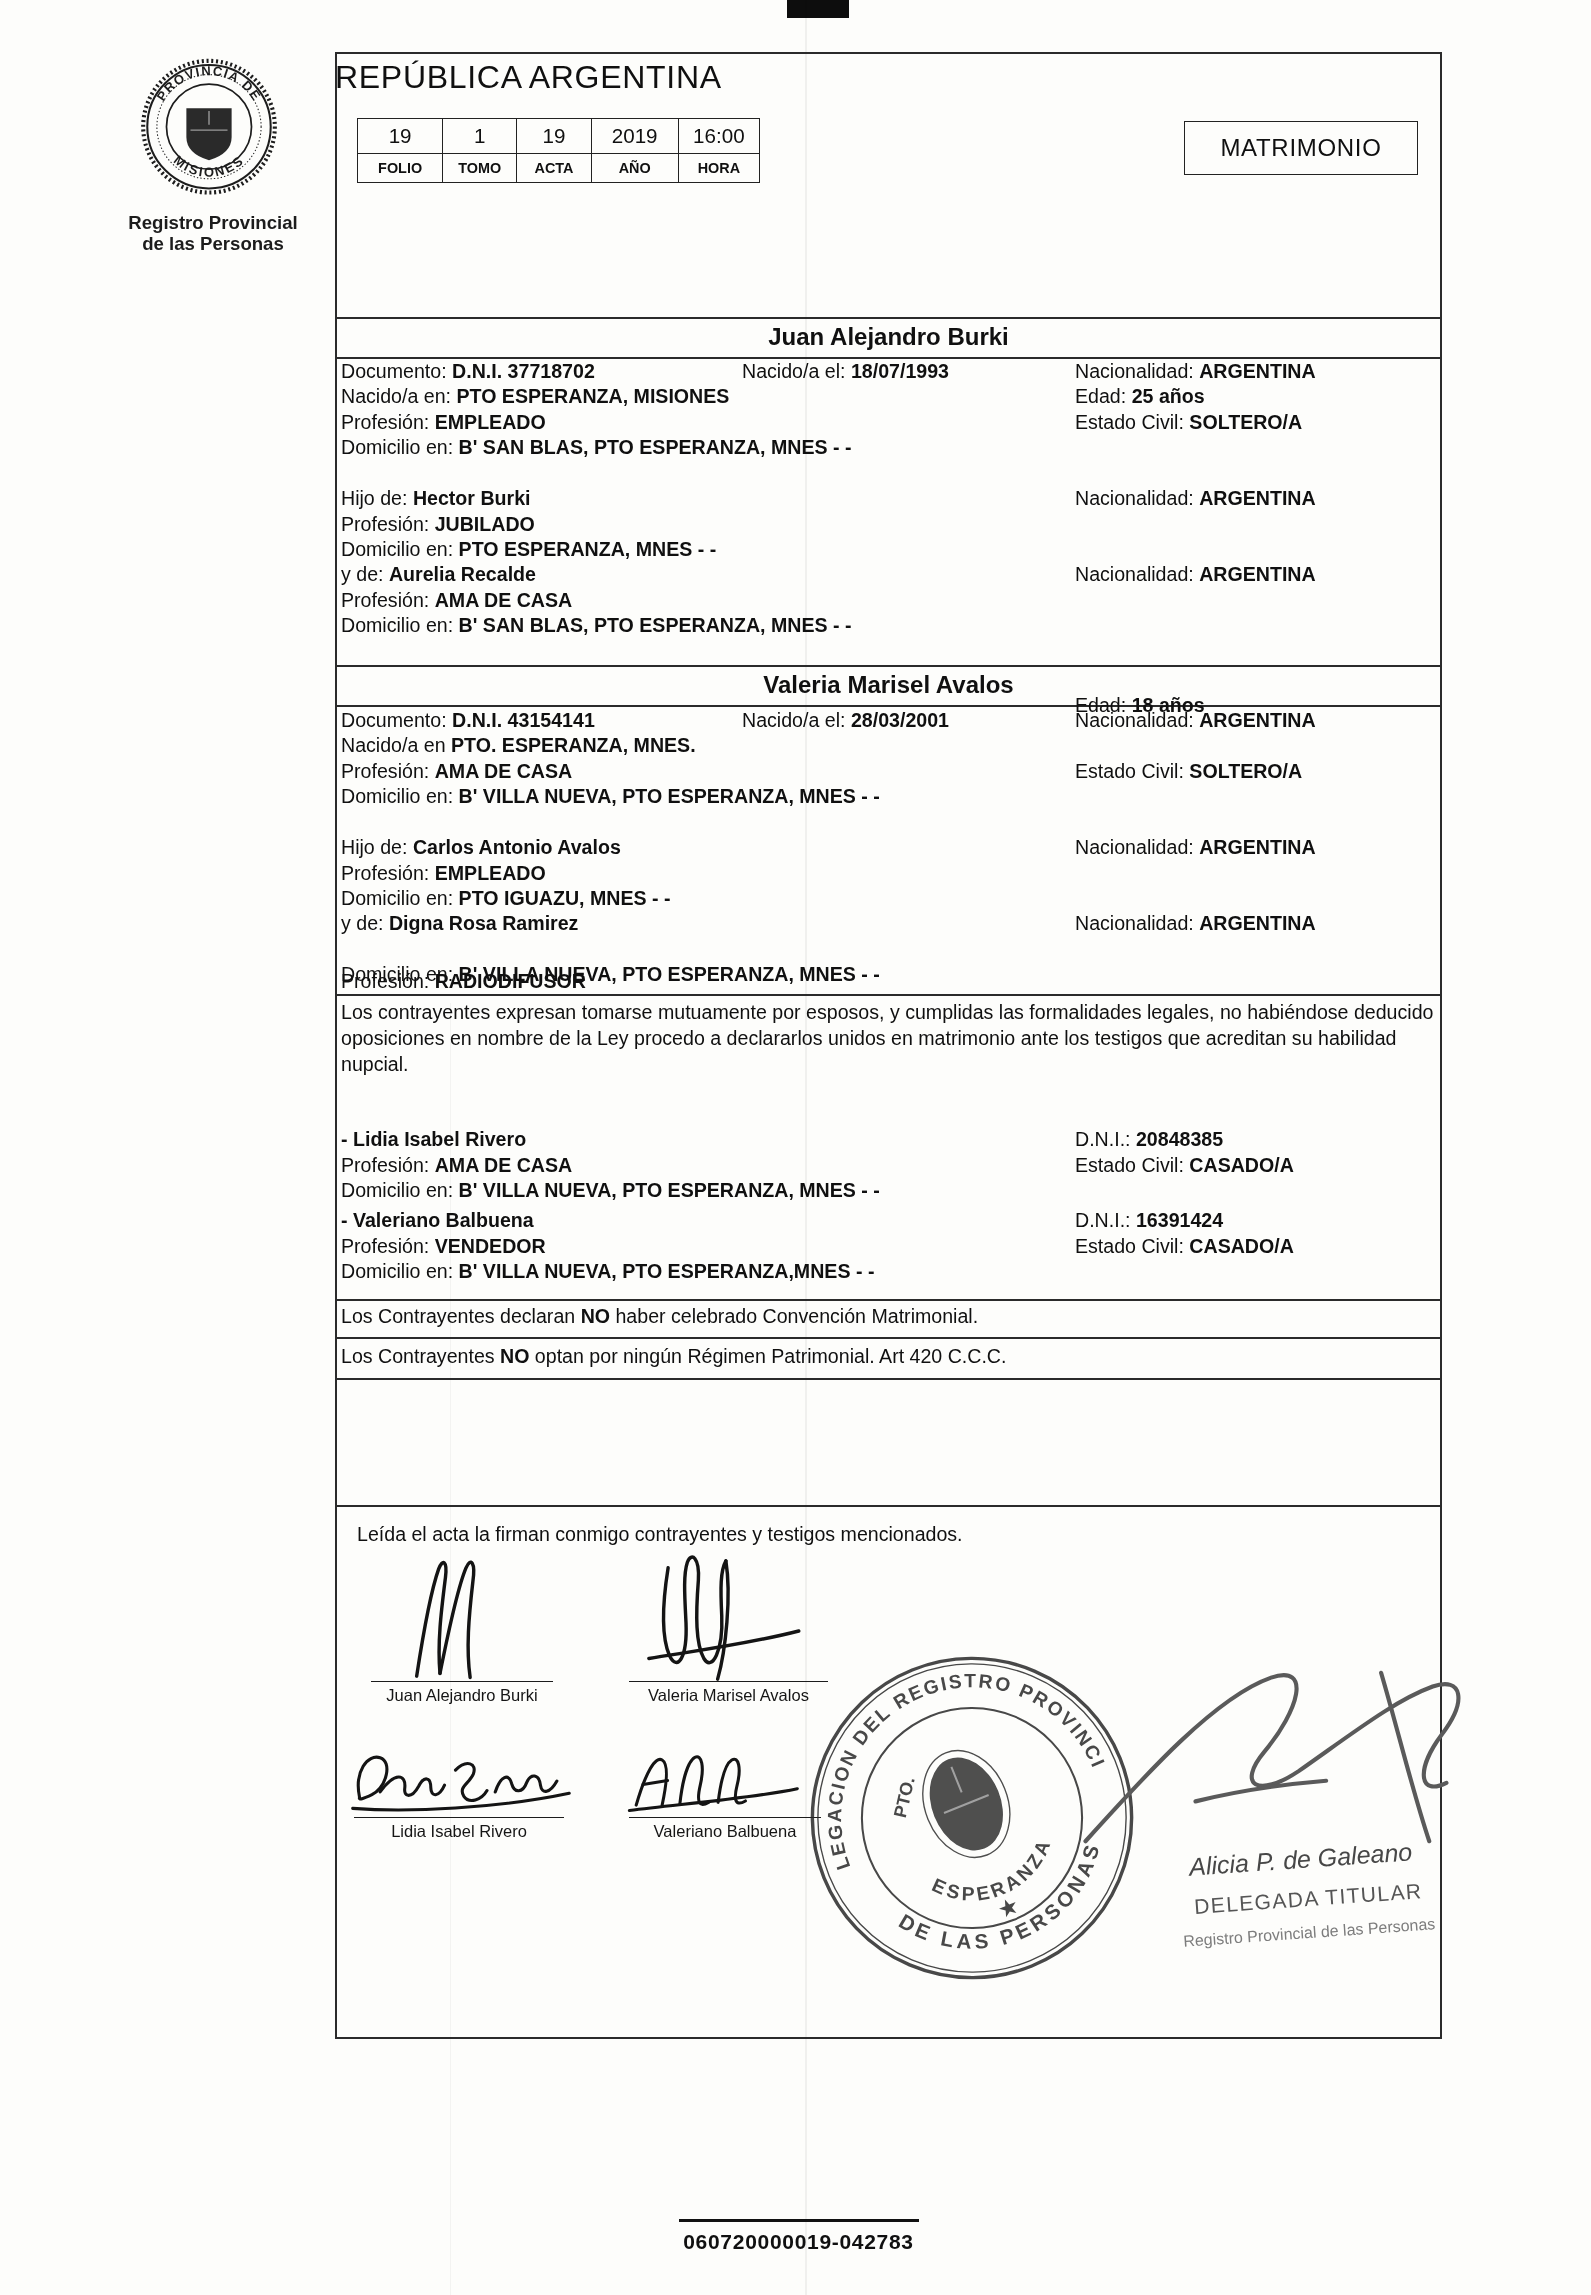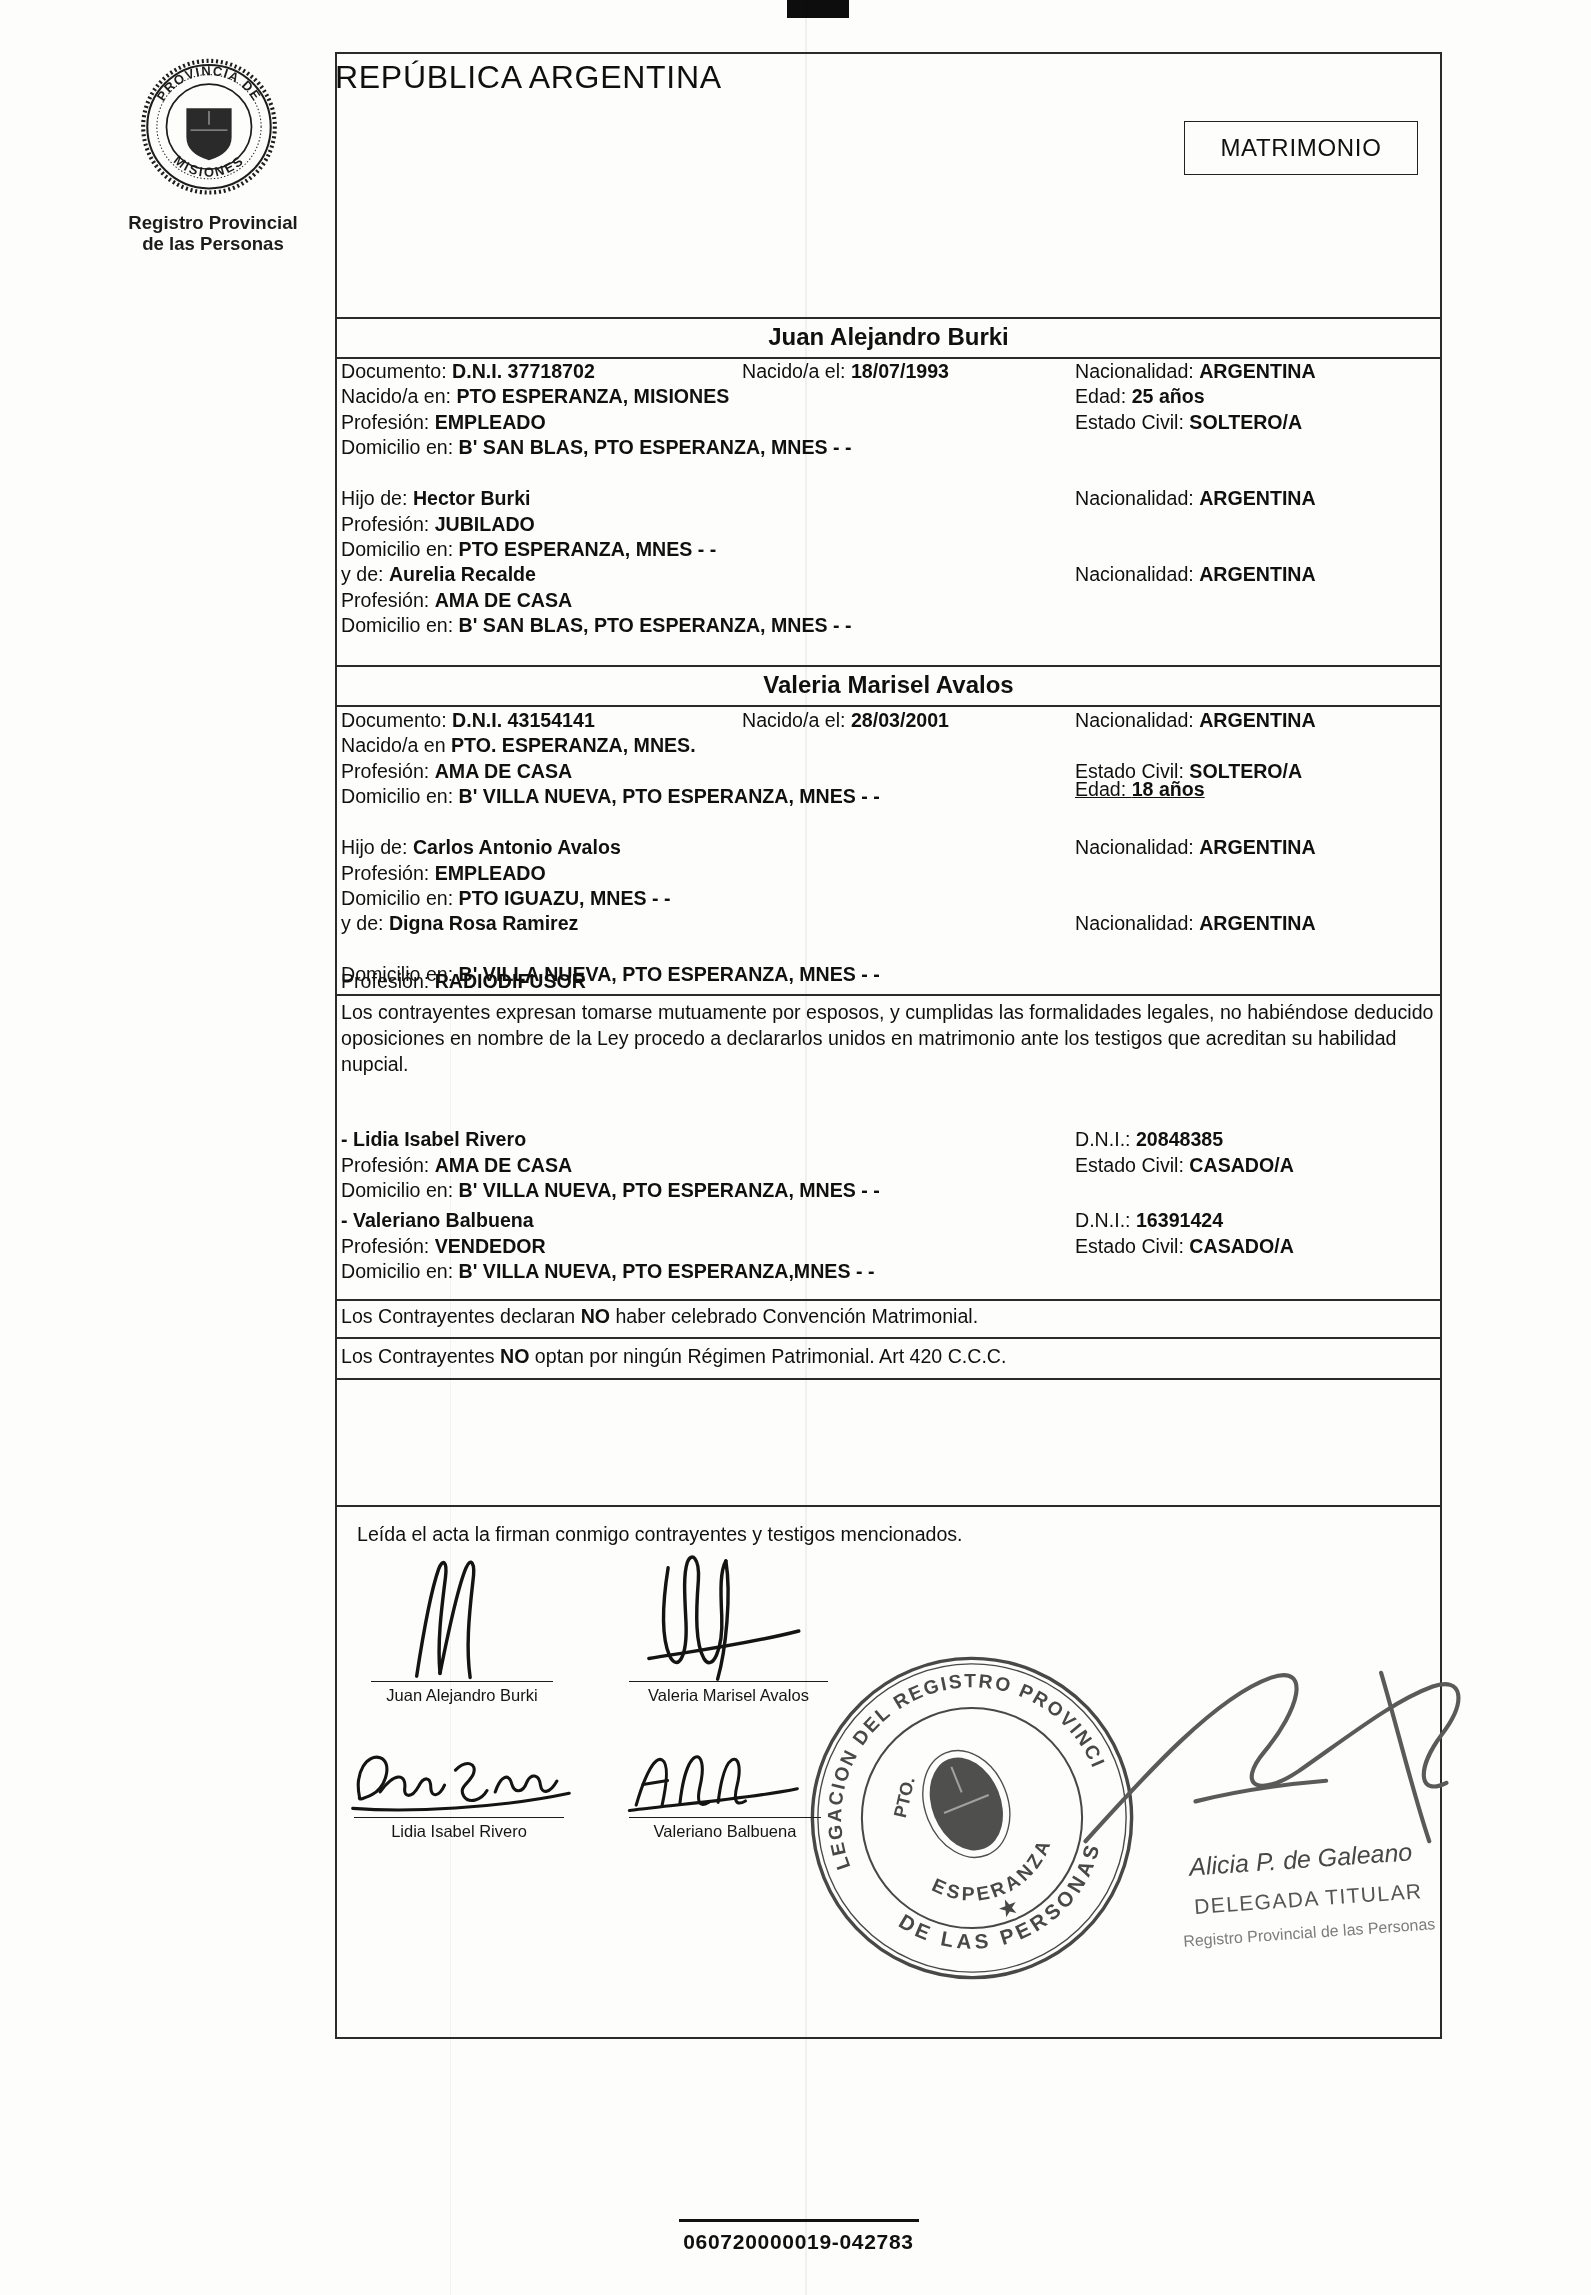--- a/index.html
+++ b/index.html
@@ -84,20 +84,38 @@
   <div class="hline" style="left:335px;top:665px;width:1107px;"></div>
   <div class="hline" style="left:335px;top:705px;width:1107px;"></div>
   <div class="hline" style="left:335px;top:994px;width:1107px;"></div>
   <div class="hline" style="left:335px;top:1299px;width:1107px;"></div>
   <div class="hline" style="left:335px;top:1337px;width:1107px;"></div>
   <div class="hline" style="left:335px;top:1378px;width:1107px;"></div>
   <div class="hline" style="left:335px;top:1505px;width:1107px;"></div>
 
   <div class="doc-title">REPÚBLICA ARGENTINA</div>
 
+  <table class="reg-table">
+    <tbody>
+        <tr class="vals">
+      <td style="width:76px">19</td>
+      <td style="width:65px">1</td>
+      <td style="width:65px">19</td>
+      <td style="width:78px">2019</td>
+      <td style="width:72px">16:00</td>
+    </tr>
+    <tr class="labs">
+      <td>FOLIO</td>
+      <td>TOMO</td>
+      <td>ACTA</td>
+      <td>AÑO</td>
+      <td>HORA</td>
+    </tr>
+  </tbody>
+    </table>
 
   <div class="mat-box">MATRIMONIO</div>
 
 
   <div class="sec-name" style="top:317px;">Juan Alejandro Burki</div>
   <span class="cell" style="left:341px;top:360px;">Documento: <b>D.N.I. 37718702</b></span>
   <span class="cell" style="left:742px;top:360px;">Nacido/a el: <b>18/07/1993</b></span>
   <span class="cell" style="left:1075px;top:360px;">Nacionalidad: <b>ARGENTINA</b></span>
   <span class="cell" style="left:341px;top:385px;">Nacido/a en: <b>PTO ESPERANZA, MISIONES</b></span>
   <span class="cell" style="left:1075px;top:385px;">Edad: <b>25 años</b></span>
@@ -111,21 +129,21 @@
   <span class="cell" style="left:341px;top:563px;">y de: <b>Aurelia Recalde</b></span>
   <span class="cell" style="left:1075px;top:563px;">Nacionalidad: <b>ARGENTINA</b></span>
   <span class="cell" style="left:341px;top:589px;">Profesión: <b>AMA DE CASA</b></span>
   <span class="cell" style="left:341px;top:614px;">Domicilio en: <b>B' SAN BLAS, PTO ESPERANZA, MNES - -</b></span>
 
   <div class="sec-name" style="top:665px;">Valeria Marisel Avalos</div>
   <span class="cell" style="left:341px;top:709px;">Documento: <b>D.N.I. 43154141</b></span>
   <span class="cell" style="left:742px;top:709px;">Nacido/a el: <b>28/03/2001</b></span>
   <span class="cell" style="left:1075px;top:709px;">Nacionalidad: <b>ARGENTINA</b></span>
   <span class="cell" style="left:341px;top:734px;">Nacido/a en <b>PTO. ESPERANZA, MNES.</b></span>
-  <span class="cell" style="left:1075px;top:778px;text-decoration:underline;">Edad: <b>18 años</b></span>
+  <span class="cell" style="left:1075px;top:694px;">Edad: <b>18 años</b></span>
   <span class="cell" style="left:341px;top:760px;">Profesión: <b>AMA DE CASA</b></span>
   <span class="cell" style="left:1075px;top:760px;">Estado Civil: <b>SOLTERO/A</b></span>
   <span class="cell" style="left:341px;top:785px;">Domicilio en: <b>B' VILLA NUEVA, PTO ESPERANZA, MNES - -</b></span>
   <span class="cell" style="left:341px;top:836px;">Hijo de: <b>Carlos Antonio Avalos</b></span>
   <span class="cell" style="left:1075px;top:836px;">Nacionalidad: <b>ARGENTINA</b></span>
   <span class="cell" style="left:341px;top:862px;">Profesión: <b>EMPLEADO</b></span>
   <span class="cell" style="left:341px;top:887px;">Domicilio en: <b>PTO IGUAZU, MNES - -</b></span>
   <span class="cell" style="left:341px;top:912px;">y de: <b>Digna Rosa Ramirez</b></span>
   <span class="cell" style="left:1075px;top:912px;">Nacionalidad: <b>ARGENTINA</b></span>
   <span class="cell" style="left:341px;top:938px;margin-top:32px;">Profesión: <b>RADIODIFUSOR</b></span>

